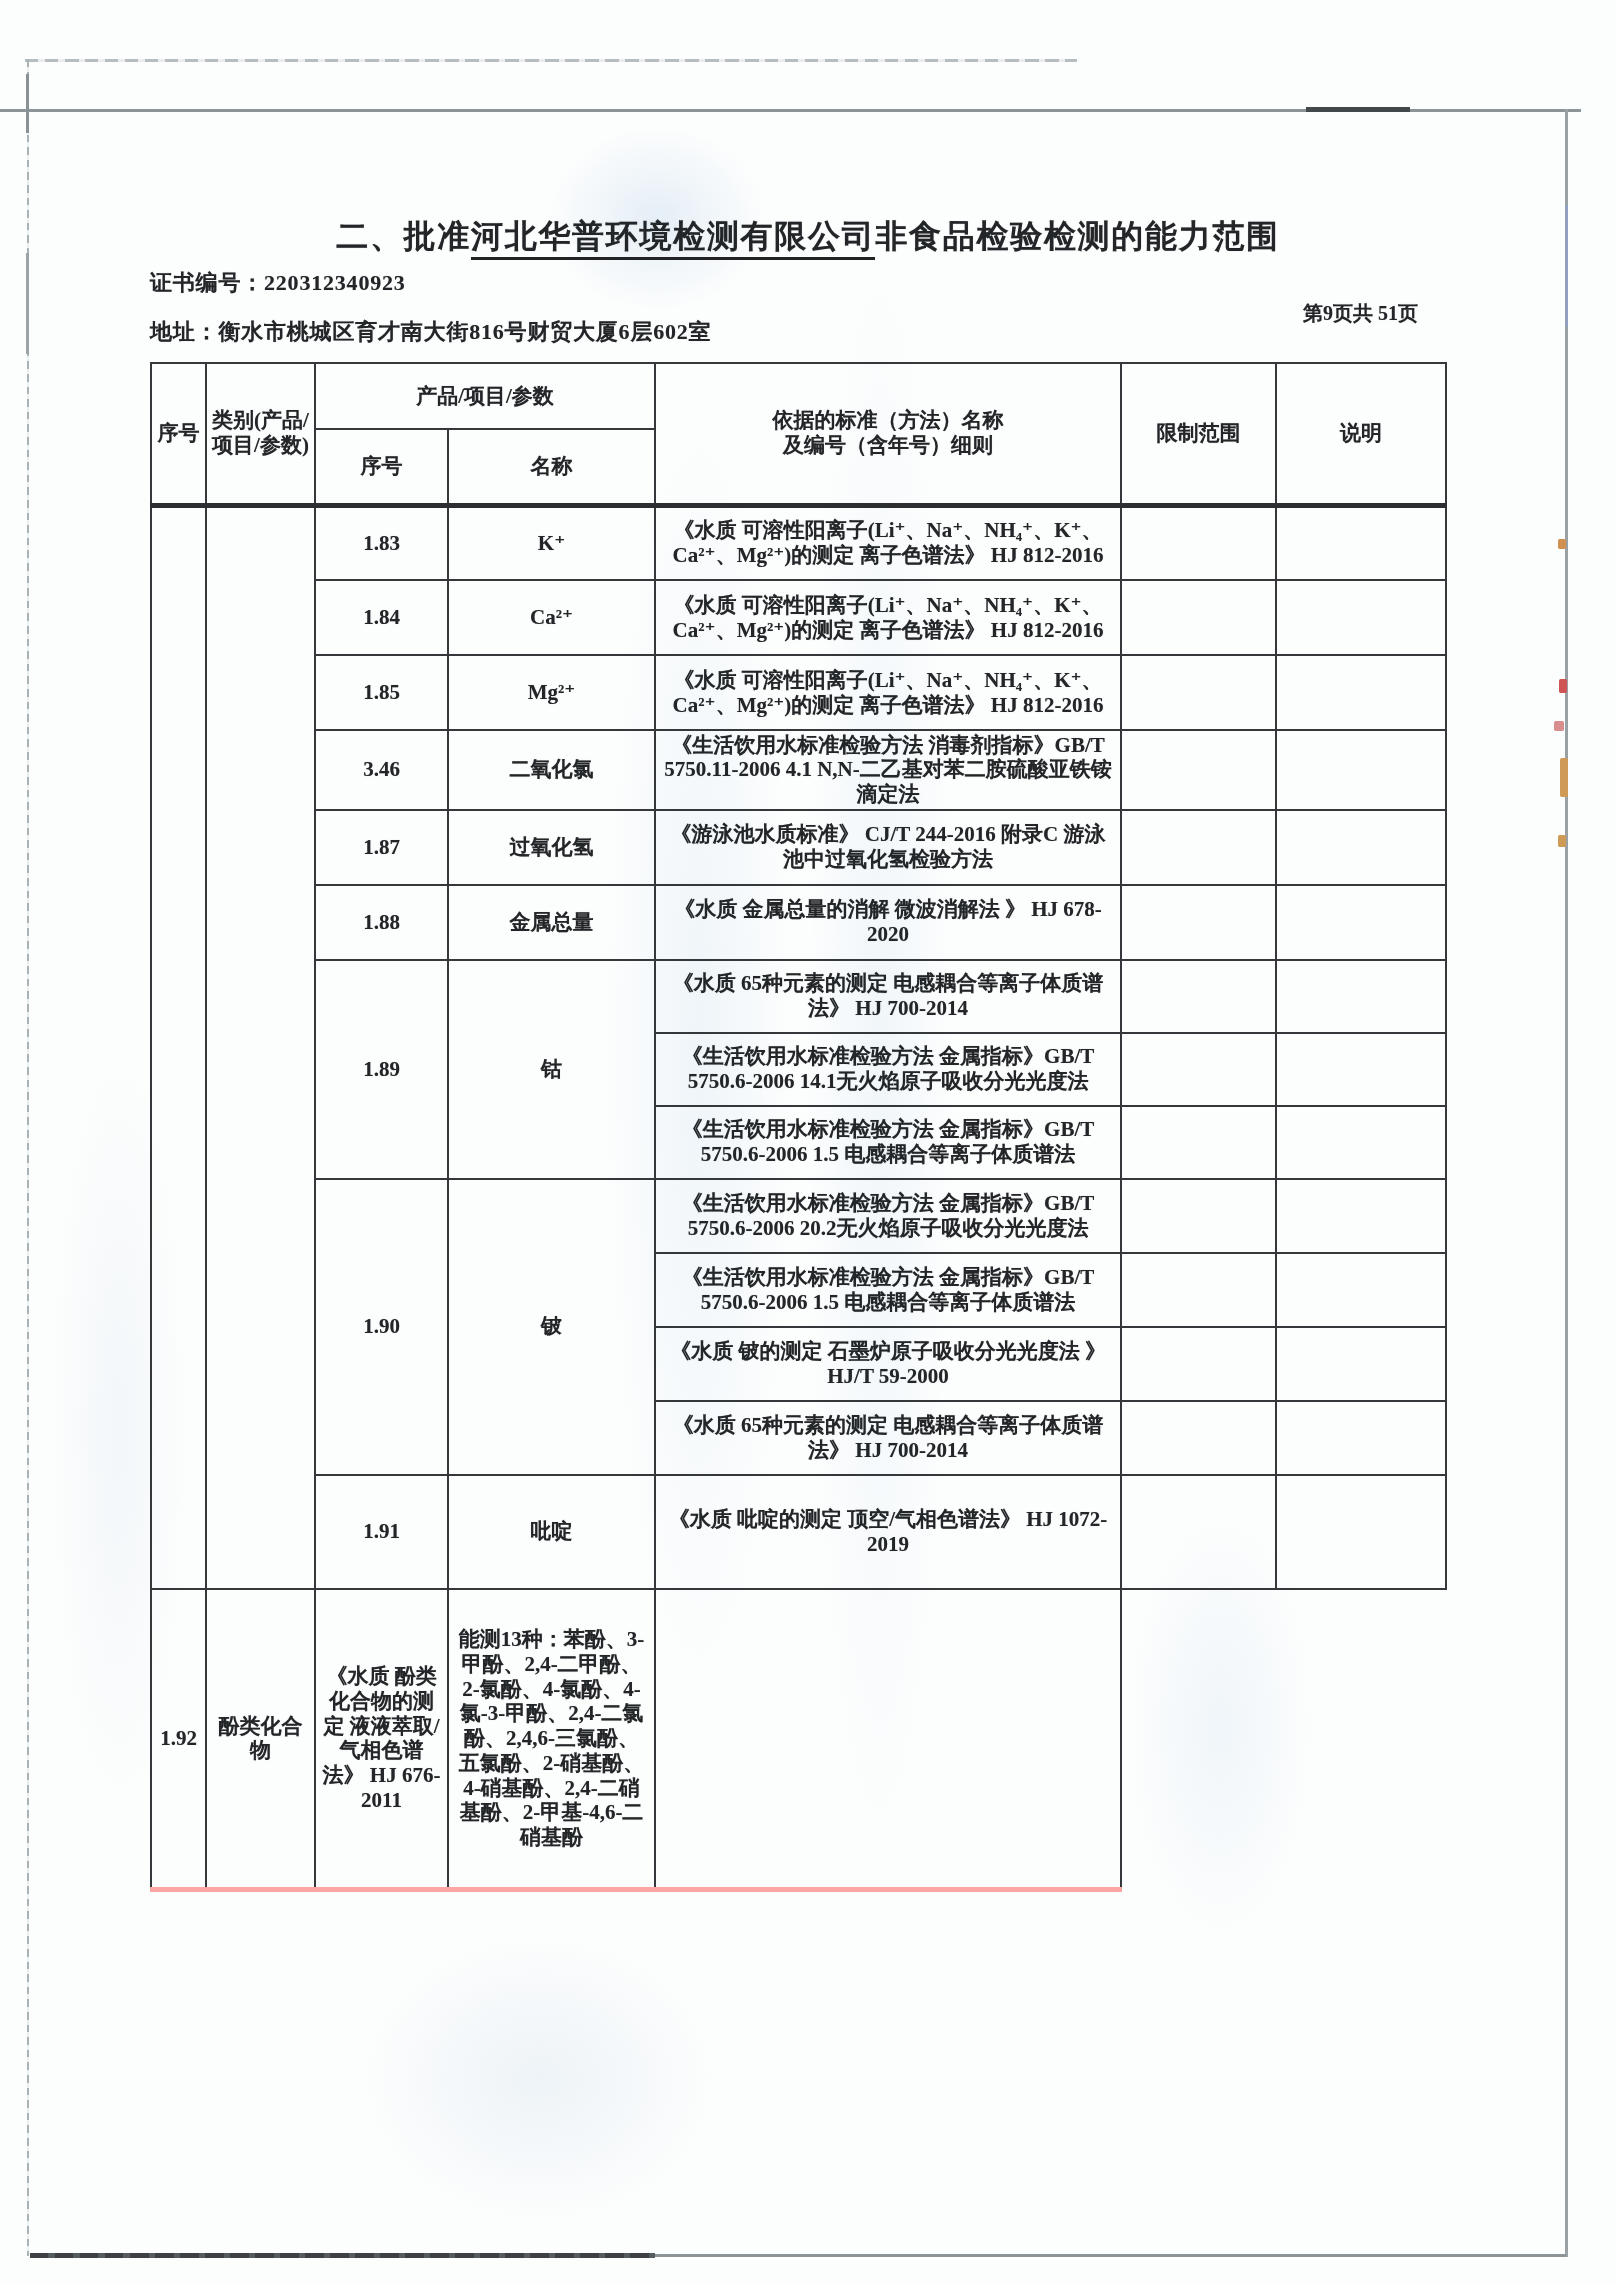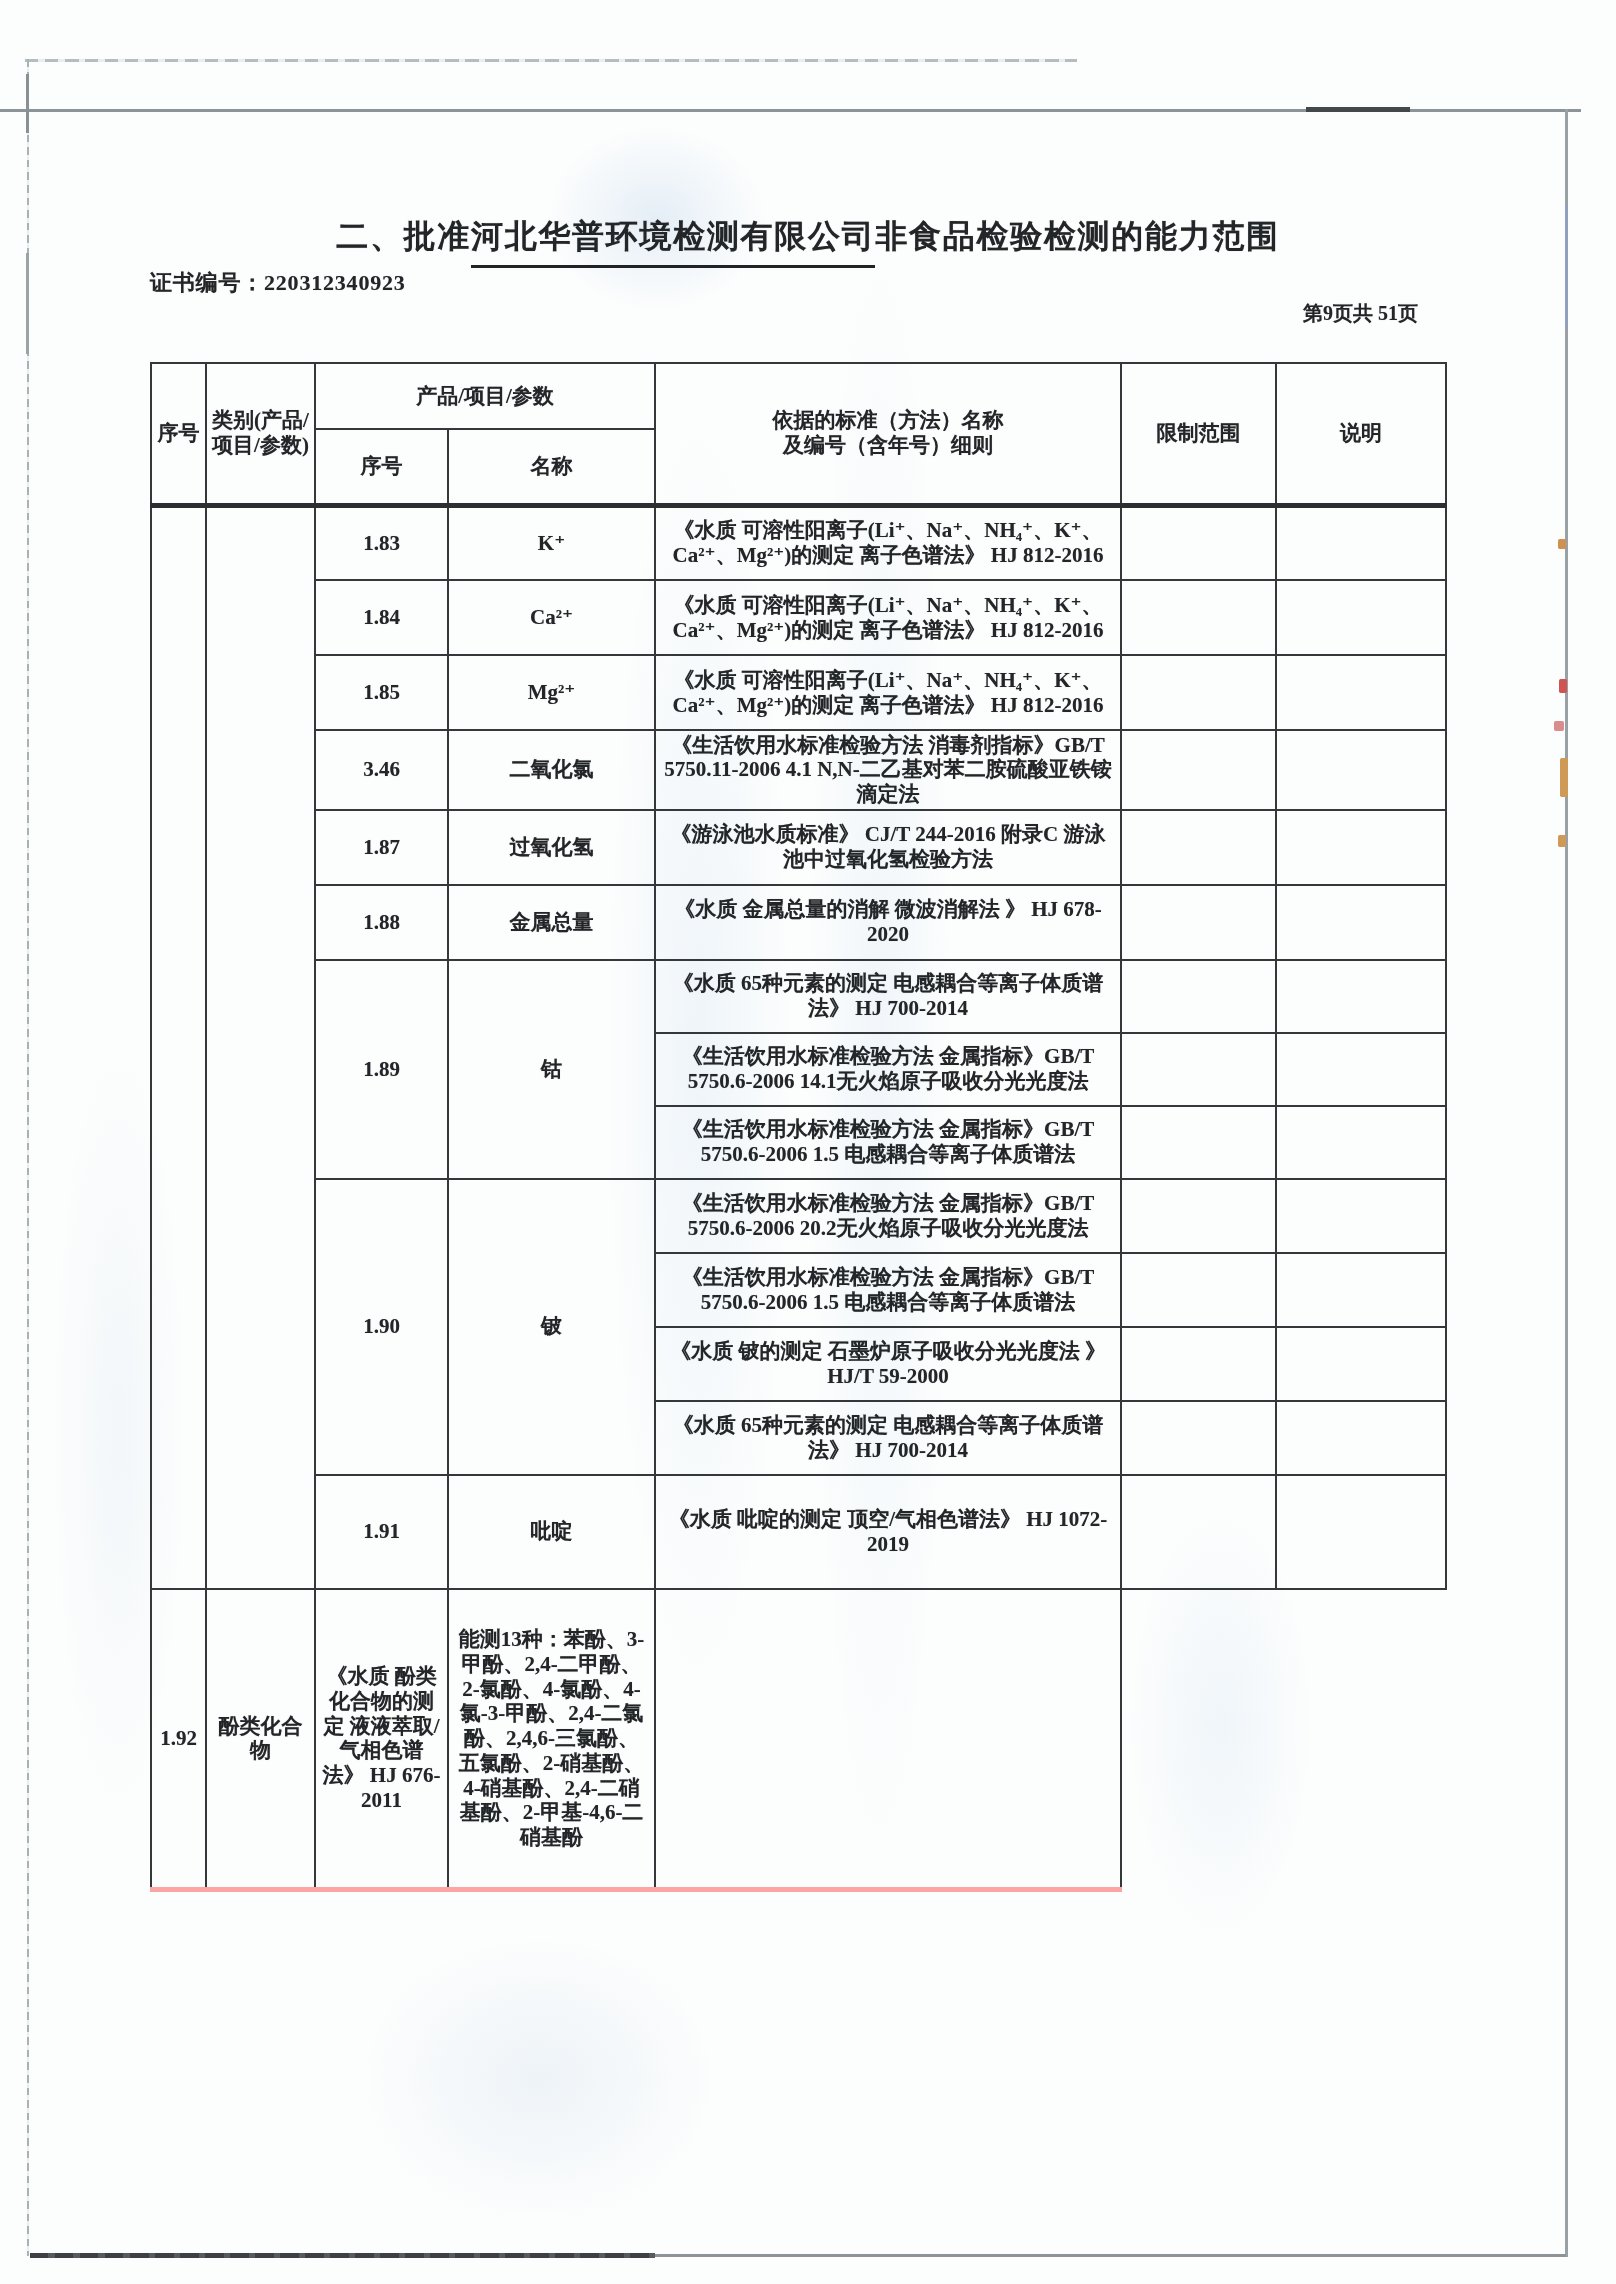--- a/index.html
+++ b/index.html
@@ -45,21 +45,21 @@
     background:radial-gradient(ellipse at center,rgba(172,198,222,.18),rgba(172,198,222,0) 70%);}
   .blob6{left:51px;top:1052px;width:135px;height:758px;
     background:radial-gradient(ellipse at center,rgba(175,200,220,.12),rgba(175,200,220,0) 70%);}
 
   
   .title{
     position:absolute;left:0;top:215px;width:1616px;
     text-align:center;font-size:32px;font-weight:700;letter-spacing:1.7px;
     text-shadow:0 0 0.8px rgba(20,20,20,.4);
   }
-  .title .ul{border-bottom:3.4px solid #212325;padding-bottom:11px;}
+  .title .ul{border-bottom:3.4px solid #212325;padding-bottom:3px;}
   .cert-line{
     position:absolute;left:150px;top:268px;
     font-size:22px;font-weight:700;letter-spacing:0.8px;
     text-shadow:0 0 0.8px rgba(20,20,20,.35);
   }
   .addr-line{
     position:absolute;left:150px;top:317px;
     font-size:22px;font-weight:700;letter-spacing:0.8px;
     text-shadow:0 0 0.8px rgba(20,20,20,.35);
   }
@@ -116,20 +116,21 @@
   <div class="blob blob1"></div>
   <div class="blob blob2"></div>
   <div class="blob blob3"></div>
   <div class="blob blob4"></div>
   <div class="blob blob5"></div>
   <div class="blob blob6"></div>
 
   <div class="title"><span>二、批准</span><span class="ul">河北华普环境检测有限公司</span><span>非食品检验检测的能力范围</span></div>
 
   <div class="cert-line">证书编号：220312340923</div>
+  <div class="addr-line">地址：衡水市桃城区育才南大街816号财贸大厦6层602室</div>
   <div class="page-info">第9页共 51页</div>
 
   <table class="cap">
     <colgroup>
       <col style="width:55px">
         <col style="width:109px">
         <col style="width:133px">
       <col style="width:207px">
         <col style="width:466px">
         <col style="width:155px">

